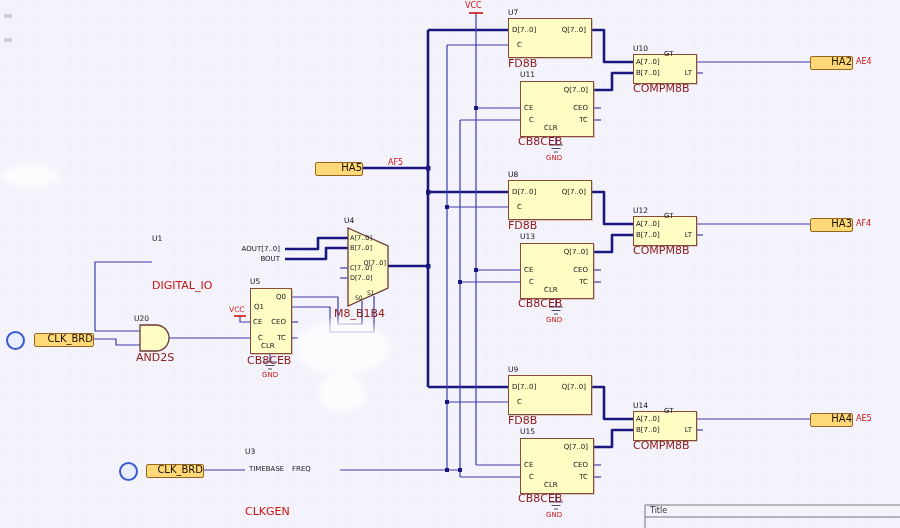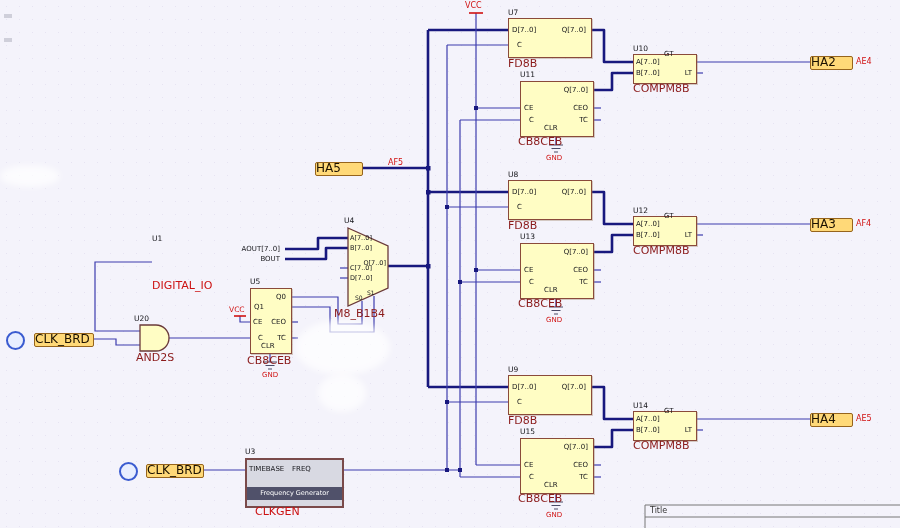--- a/index.html
+++ b/index.html
@@ -13,21 +13,21 @@
   .pin.xs{font-size:6px}
   .typ{position:absolute;font-size:11px;color:#8b1b1b;line-height:9px;white-space:nowrap}
   .typ.bright{color:#cc1111}
   .netlbl{position:absolute;font-size:8px;color:#d01111;line-height:9px;white-space:nowrap}
   .pwr{position:absolute;font-size:7.5px;color:#d01111;line-height:8px;white-space:nowrap}
   .pwr.sm{font-size:7px}
   .comp{position:absolute;background:#fffdc4;border:1px solid #8a4a3a;box-shadow:1px 1px 0 rgba(150,120,90,.35)}
   .blockc{position:absolute;background:#d8d9e2;border:2px solid #7a4a4a}
   .hdr{position:absolute;background:#50516a;color:#ffffff;font-size:6.5px;text-align:center;white-space:nowrap;overflow:hidden}
   .flag{position:absolute;background:#ffd978;border:1px solid #96641c;border-radius:2px;
-    font-size:12px;line-height:10px;text-align:left;color:#1a1000;white-space:nowrap}
+    font-size:10px;line-height:10px;text-align:right;color:#1a1000;white-space:nowrap}
   .mark{position:absolute;width:15px;height:15px;border:2px solid #3a5bd0;border-radius:50%;background:#e8eeff}
   .smudge{position:absolute;background:rgba(255,255,255,.7);border-radius:50%;filter:blur(3px)}
   .sheetmark{position:absolute;background:#cfcfda}
   .ch{position:absolute;left:0;width:900px;height:0}
   .ch1{top:18px}.ch2{top:180px}.ch3{top:375px}
   .reg-ref{left:508px;top:-10px}
   .reg-box{left:508px;top:0;width:82px;height:38px}
   .pin-d{left:512px;top:8px}
   .pin-c1{left:517px;top:23px}
   .pin-q{left:538px;top:8px;width:48px;text-align:right}
@@ -198,26 +198,23 @@
   <div class="pin sm" style="left:350px;top:274px">D[7..0]</div>
   <div class="pin sm" style="left:358px;top:259px;width:28px;text-align:right">O[7..0]</div>
   <div class="pin xs" style="left:355px;top:294px">S0</div>
   <div class="pin xs" style="left:367px;top:289px">S1</div>
   <div class="typ" style="left:334px;top:309px">M8_B1B4</div>
 
   <div class="flag" style="left:315px;top:162px;width:46px;height:12px">HA5</div>
   <div class="netlbl" style="left:388px;top:158px">AF5</div>
 
   <div class="ref" style="left:245px;top:447px">U3</div>
-  <div class="blockc" style="left:245px;top:458px;width:95px;height:46px">
-    <div class="hdr" style="left:0;top:27px;width:100%;height:13px;line-height:13px">Frequency Generator</div>
-  </div>
   <div class="pin" style="left:249px;top:465px">TIMEBASE</div>
   <div class="pin" style="left:292px;top:465px;width:44px;text-align:left">FREQ</div>
-  <div class="typ bright" style="left:255px;top:507px">CLKGEN</div>
+  <div class="typ bright" style="left:245px;top:507px">CLKGEN</div>
 
   <div class="mark" style="left:119px;top:462px"></div>
   <div class="flag" style="left:146px;top:464px;width:56px;height:12px">CLK_BRD</div>
 
   <div class="ch ch1">
     <div class="ref reg-ref">U7</div>
     <div class="comp reg-box"></div>
     <div class="pin pin-d">D[7..0]</div>
     <div class="pin pin-c1">C</div>
     <div class="pin pin-q">Q[7..0]</div>

